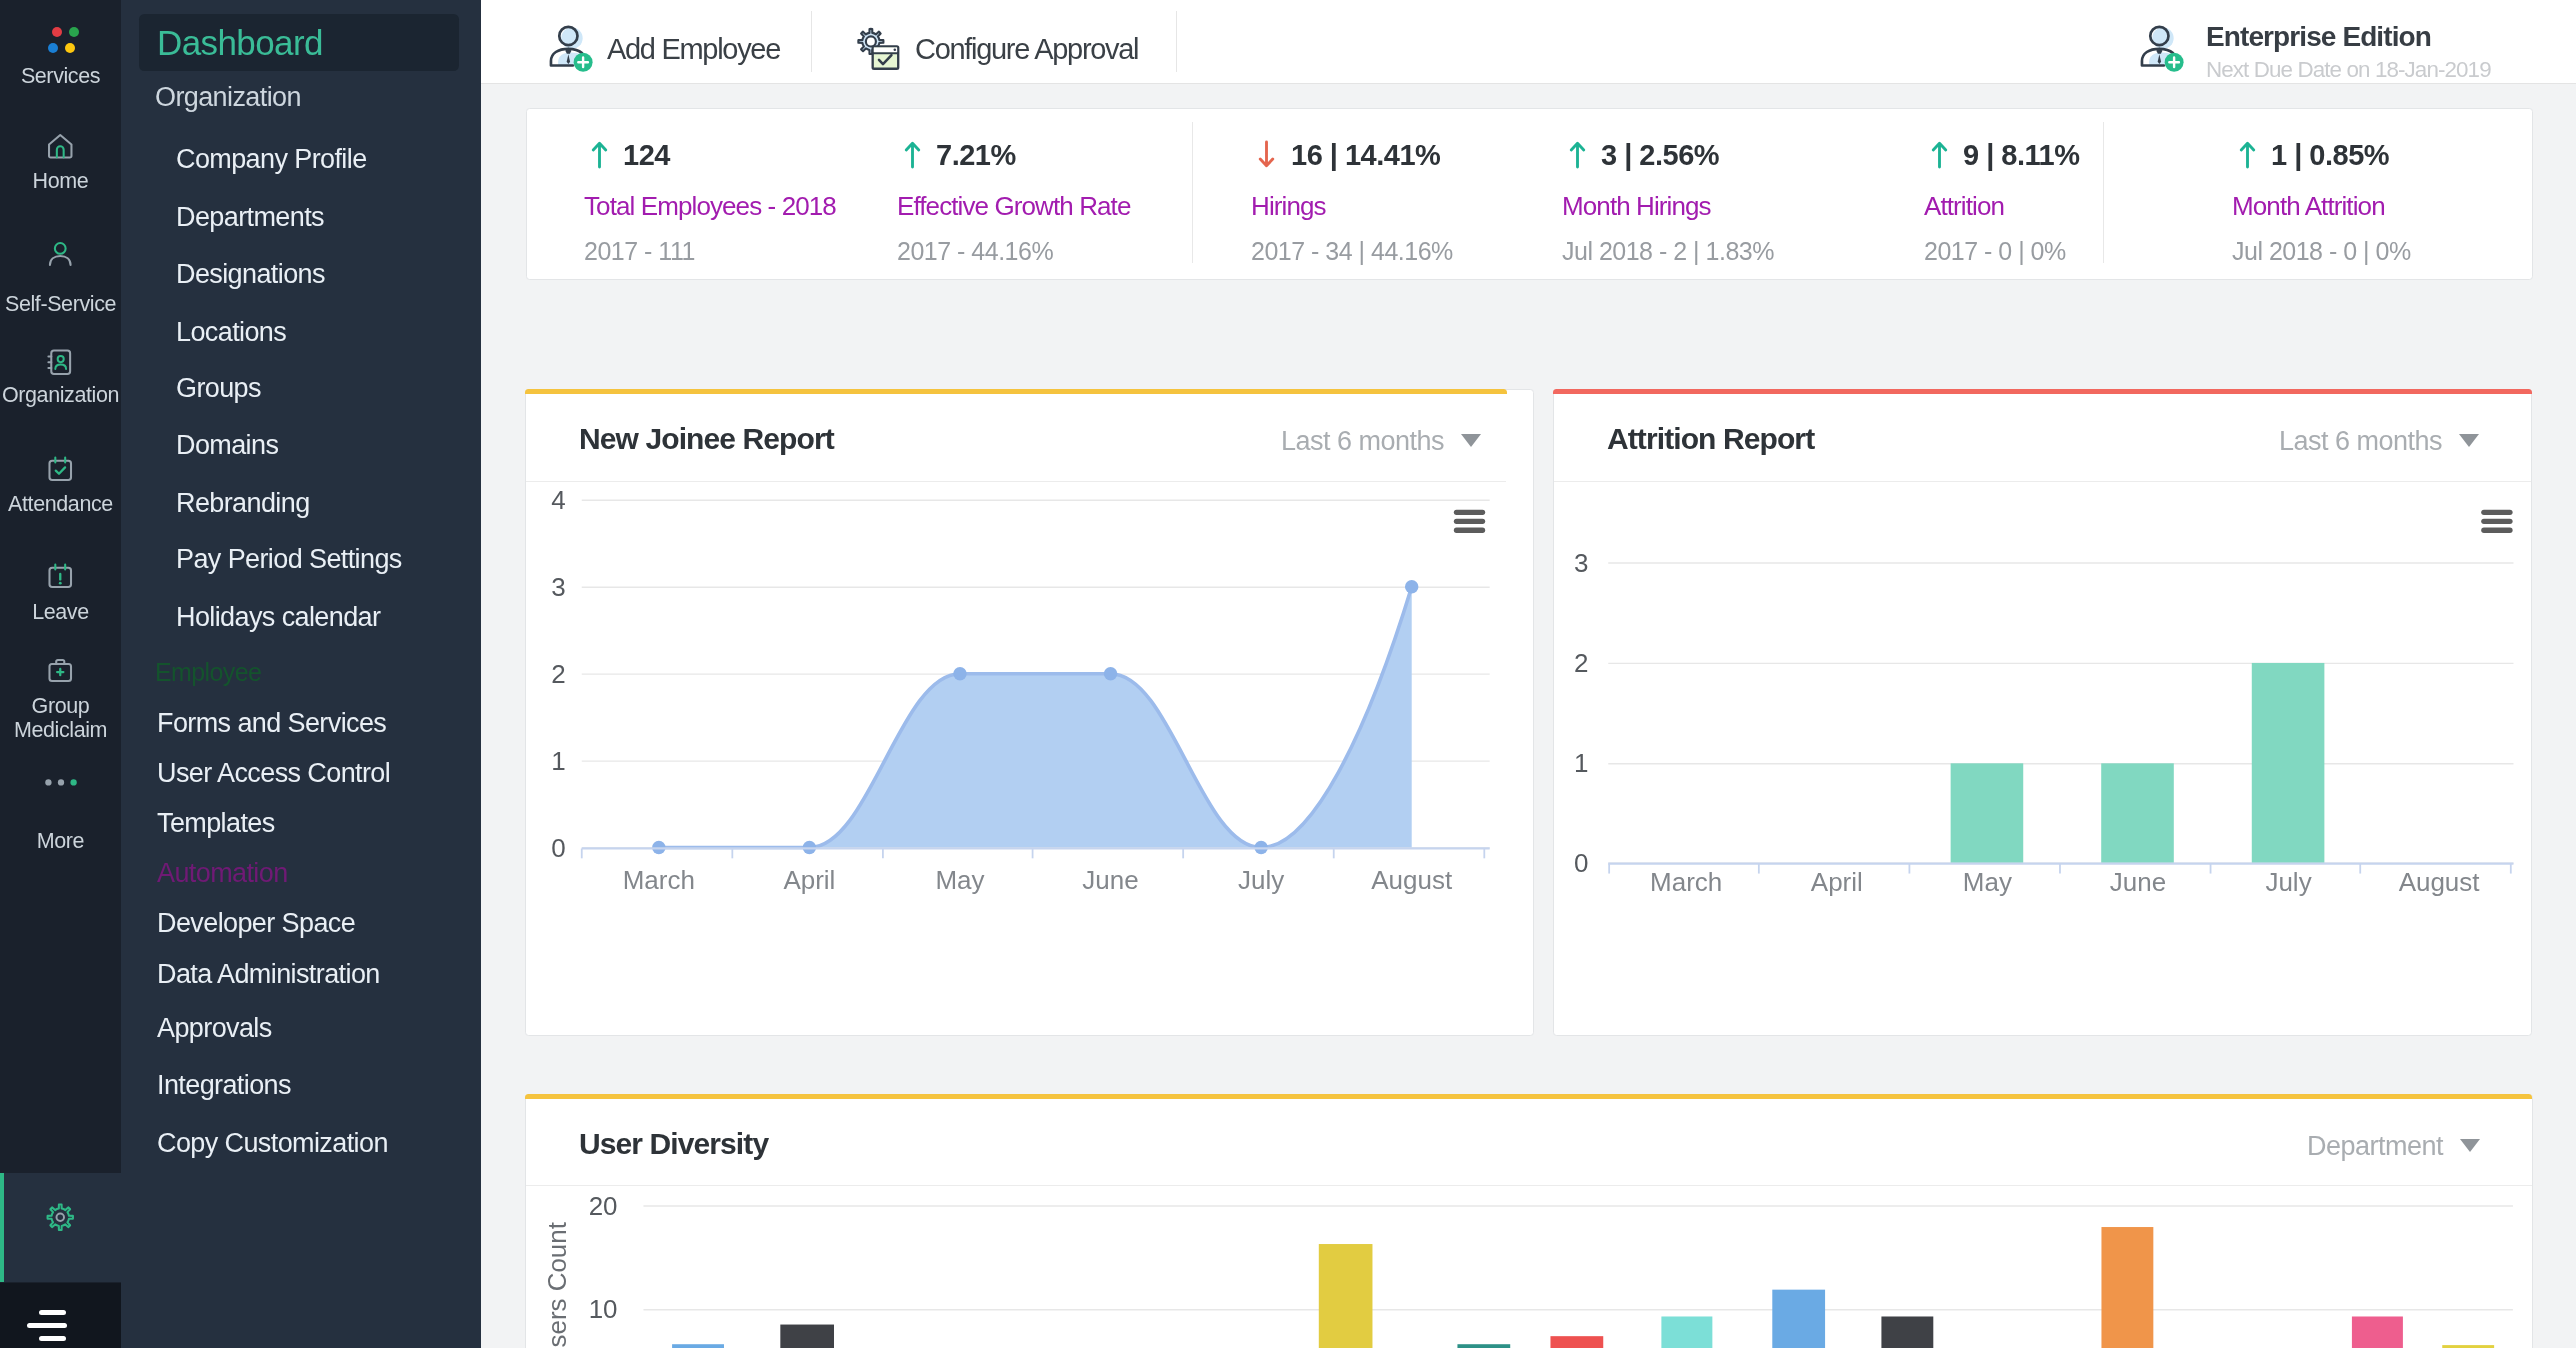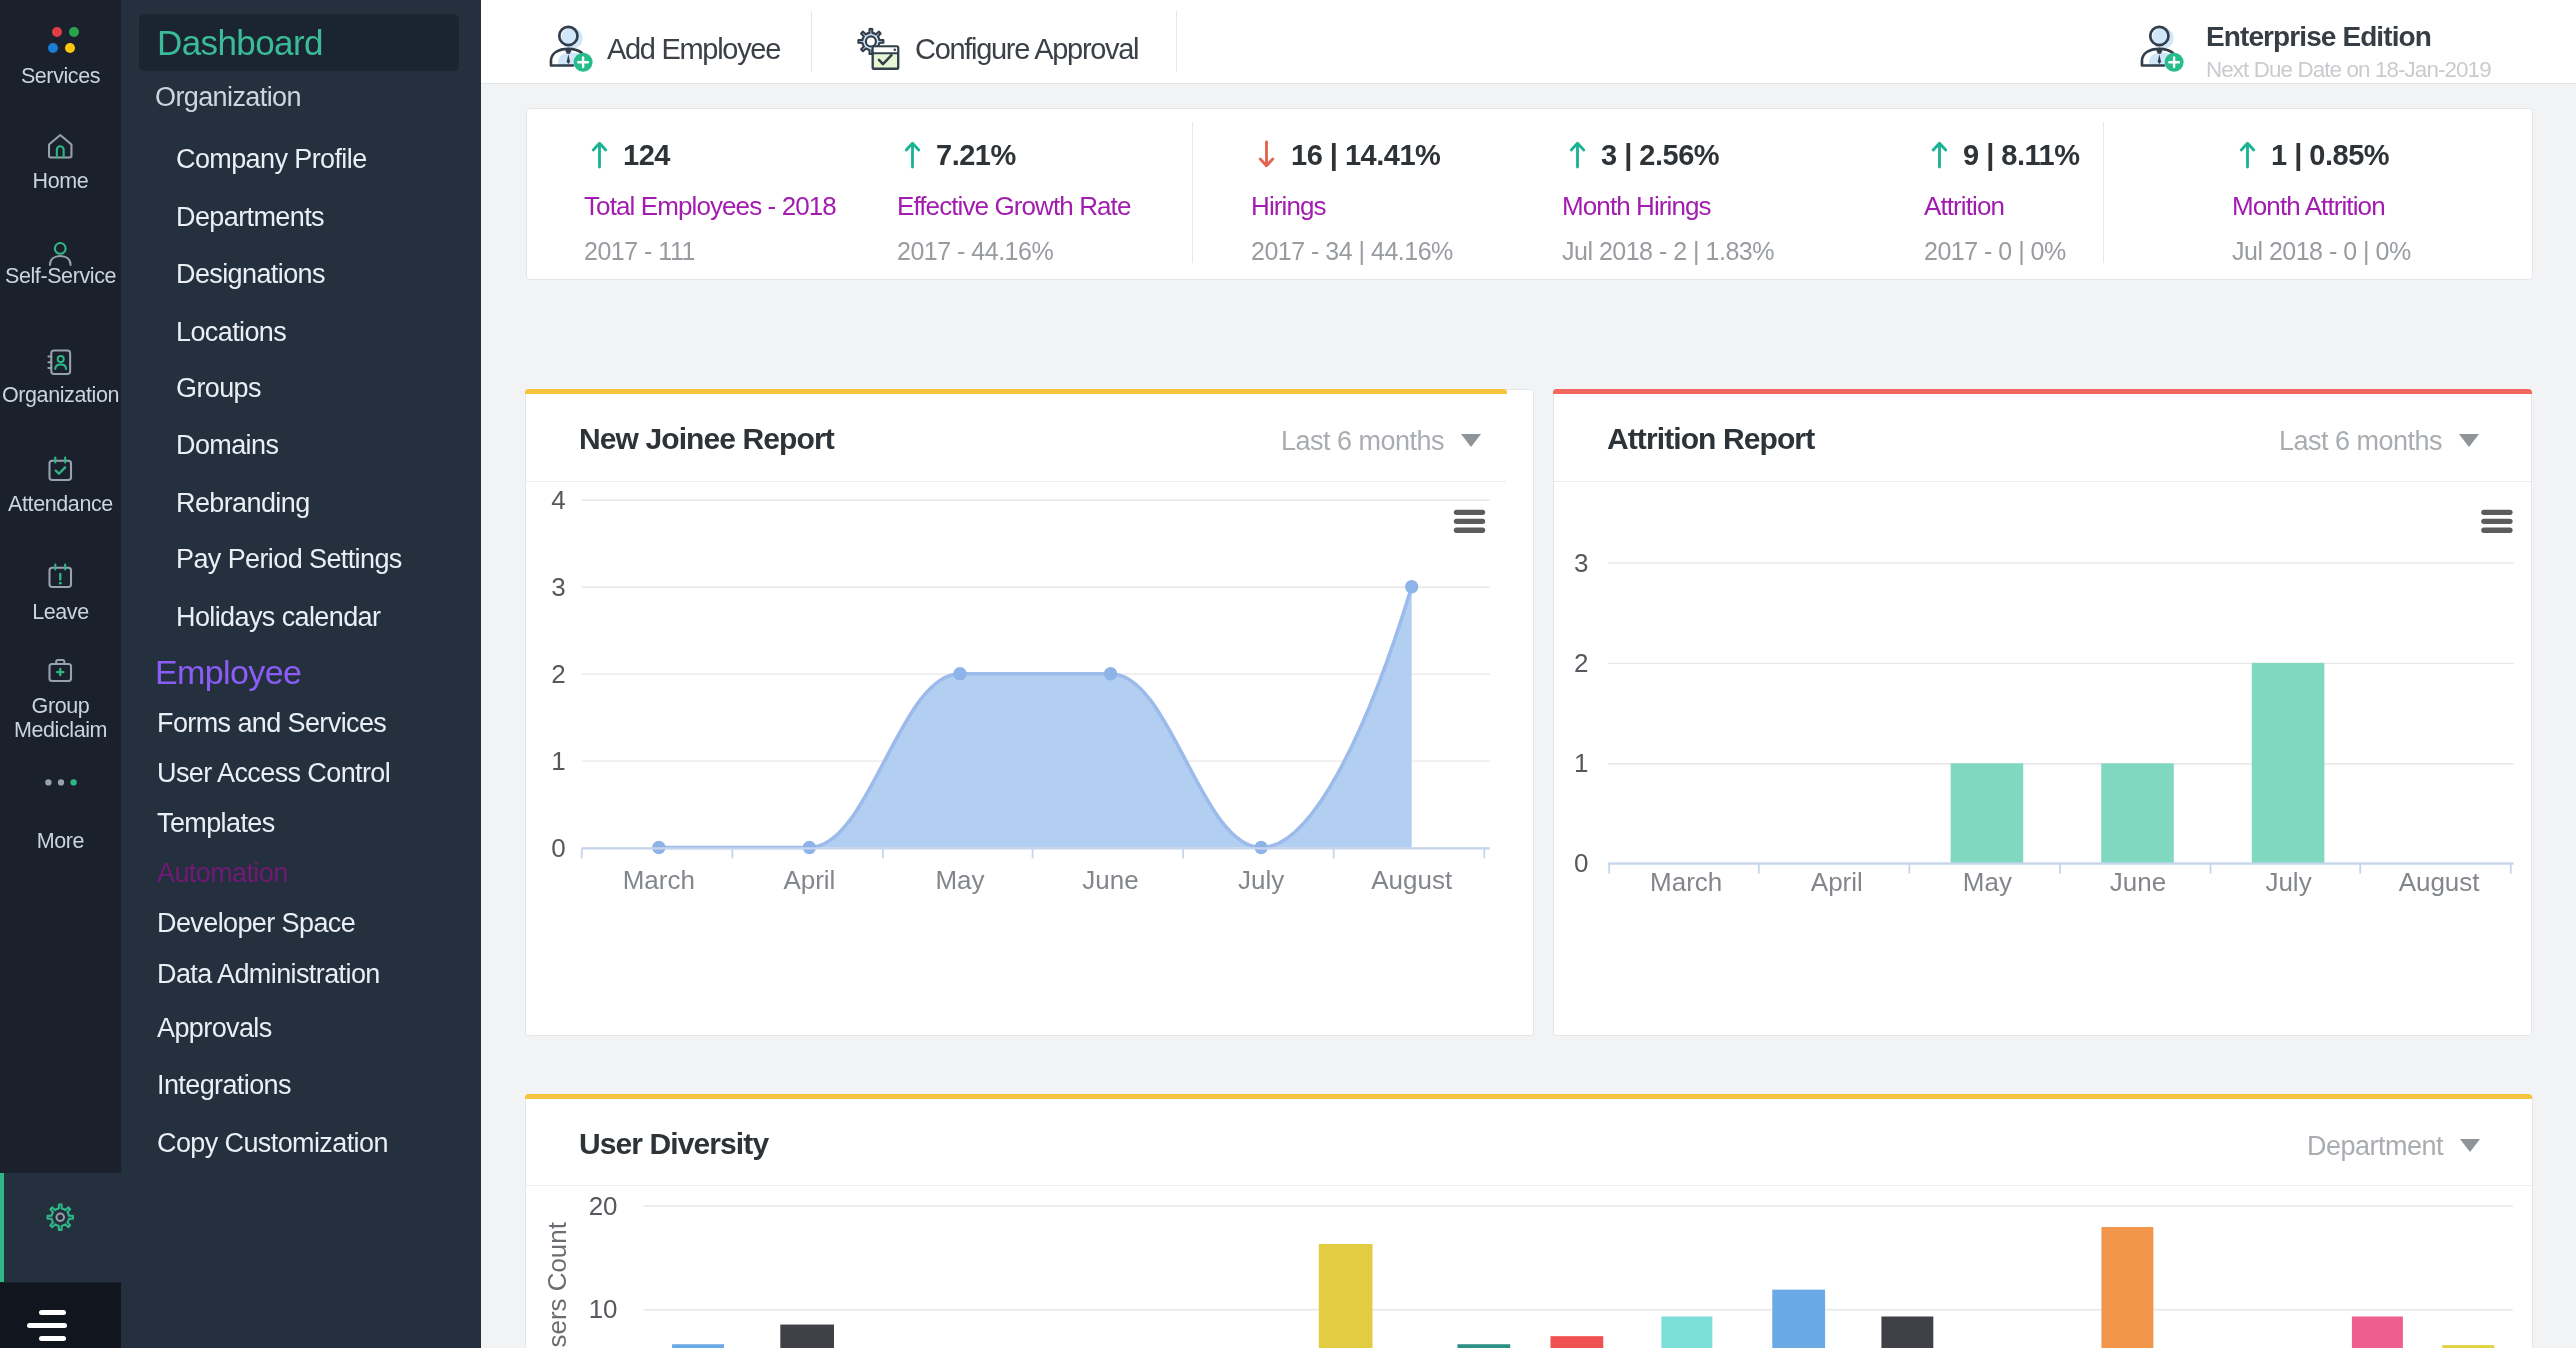--- a/index.html
+++ b/index.html
@@ -37,21 +37,21 @@
 <div class="abs rlb" style="top:64px;">Services</div>
 <div class="abs ric" style="top:131px;"><span style="display:inline-block;"><svg width="30.5" height="30.5" viewBox="0 0 34 34" fill="none">
 <path d="M4.5 15 L17 4.5 L29.5 15 V27.8 a1.8 1.8 0 0 1 -1.8 1.8 H6.3 a1.8 1.8 0 0 1 -1.8 -1.8 Z" stroke="#97a2ac" stroke-width="2.3" stroke-linejoin="round"></path>
 <path d="M13.2 29.4 V20.8 a3.8 3.8 0 0 1 7.6 0 V29.4" stroke="#2eb886" stroke-width="2.3" stroke-linecap="round"></path>
       </svg></span></div>
 <div class="abs rlb" style="top:169px;">Home</div>
 <div class="abs ric" style="top:239px;"><span style="display:inline-block;"><svg width="30.5" height="30.5" viewBox="0 0 34 34" fill="none">
 <circle cx="17" cy="10.5" r="6" stroke="#2eb886" stroke-width="2.3"></circle>
 <path d="M5.5 29 c0-6.5 5-10 11.5-10 s11.5 3.5 11.5 10" stroke="#97a2ac" stroke-width="2.3" stroke-linecap="round"></path>
       </svg></span></div>
-<div class="abs rlb" style="top:264px;text-align:center;">Self-Service</div>
+<div class="abs rlb" style="top:292px;text-align:center;">Self-Service</div>
 <div class="abs ric" style="top:347px;"><span style="display:inline-block;"><svg width="30.5" height="30.5" viewBox="0 0 34 34" fill="none">
 <rect x="7" y="4" width="21" height="26" rx="3" stroke="#97a2ac" stroke-width="2.3"></rect>
 <path d="M7 10.5 H3.8 M7 17 H3.8 M7 23.5 H3.8" stroke="#97a2ac" stroke-width="2.3" stroke-linecap="round"></path>
 <circle cx="17.5" cy="13.5" r="3.4" stroke="#2eb886" stroke-width="2.2"></circle>
 <path d="M11.5 24.5 c0-3.3 2.7-5 6-5 s6 1.7 6 5" stroke="#2eb886" stroke-width="2.2" stroke-linecap="round"></path>
       </svg></span></div>
 <div class="abs rlb" style="top:383px;">Organization</div>
 <div class="abs ric" style="top:454px;"><span style="display:inline-block;"><svg width="30.5" height="30.5" viewBox="0 0 34 34" fill="none">
 <rect x="5" y="7.5" width="24" height="21.5" rx="3" stroke="#97a2ac" stroke-width="2.3"></rect>
 <path d="M11.5 4 v5.5 M22.5 4 v5.5" stroke="#2eb886" stroke-width="2.3" stroke-linecap="round"></path>
@@ -92,21 +92,21 @@
 <div class="abs shd" style="top:83px;">Organization</div>
 <div class="abs sit" style="top:145px;">Company Profile</div>
 <div class="abs sit" style="top:203px;">Departments</div>
 <div class="abs sit" style="top:260px;">Designations</div>
 <div class="abs sit" style="top:318px;">Locations</div>
 <div class="abs sit" style="top:374px;">Groups</div>
 <div class="abs sit" style="top:431px;">Domains</div>
 <div class="abs sit" style="top:489px;">Rebranding</div>
 <div class="abs sit" style="top:545px;">Pay Period Settings</div>
 <div class="abs sit" style="top:603px;">Holidays calendar</div>
-<div class="abs" style="left:155px;top:658px;font-size:34px;line-height:29px;color:#8b5cf6;letter-spacing:-0.6px;">Employee</div>
+<div class="abs" style="left:155px;top:658px;font-size:25px;line-height:29px;color:#14532d;letter-spacing:-0.6px;">Employee</div>
 <div class="abs" style="left:157px;top:709px;font-size:27px;line-height:29px;color:#e9eff5;letter-spacing:-0.6px;">Forms and Services</div>
 <div class="abs" style="left:157px;top:759px;font-size:27px;line-height:29px;color:#e9eff5;letter-spacing:-0.6px;">User Access Control</div>
 <div class="abs" style="left:157px;top:809px;font-size:27px;line-height:29px;color:#e9eff5;letter-spacing:-0.6px;">Templates</div>
 <div class="abs" style="left:157px;top:859px;font-size:27px;line-height:29px;color:#701a75;letter-spacing:-0.6px;">Automation</div>
 <div class="abs" style="left:157px;top:909px;font-size:27px;line-height:29px;color:#e9eff5;letter-spacing:-0.6px;">Developer Space</div>
 <div class="abs" style="left:157px;top:960px;font-size:27px;line-height:29px;color:#e9eff5;letter-spacing:-0.6px;">Data Administration</div>
 <div class="abs" style="left:157px;top:1014px;font-size:27px;line-height:29px;color:#e9eff5;letter-spacing:-0.6px;">Approvals</div>
 <div class="abs" style="left:157px;top:1071px;font-size:27px;line-height:29px;color:#e9eff5;letter-spacing:-0.6px;">Integrations</div>
 <div class="abs" style="left:157px;top:1129px;font-size:27px;line-height:29px;color:#e9eff5;letter-spacing:-0.6px;">Copy Customization</div>
 <div class="abs" id="topbar"></div>

